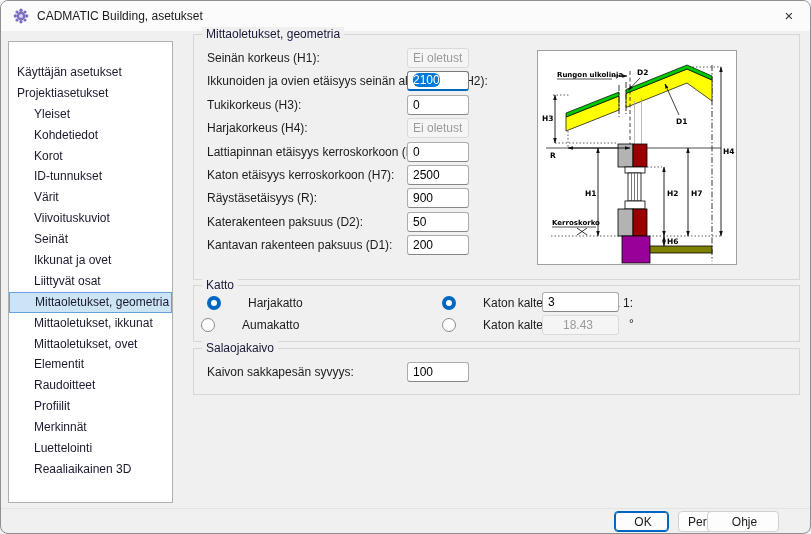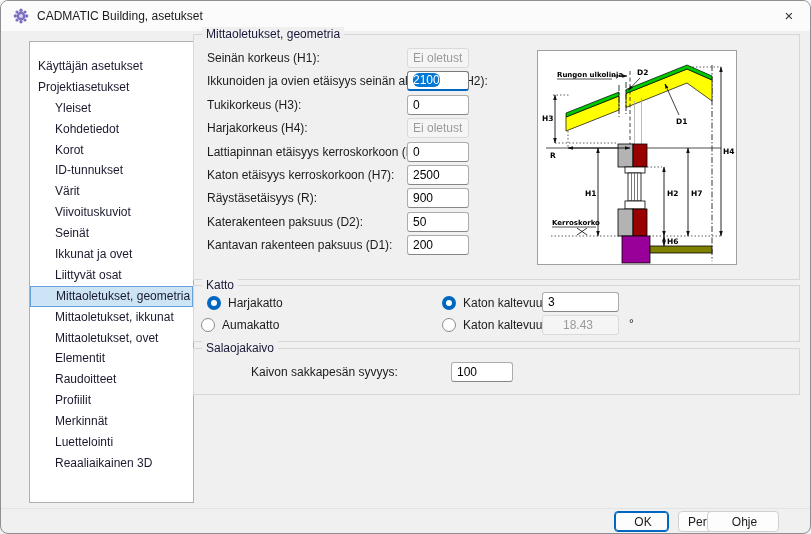--- a/index.html
+++ b/index.html
@@ -4,40 +4,40 @@
 <style>
   html,body{margin:0;padding:0;background:#ffffff;}
   body{width:811px;height:534px;position:relative;font-family:"Liberation Sans",sans-serif;-webkit-font-smoothing:antialiased;}
   .dialog{position:absolute;left:0;top:0;width:809px;height:532px;border:1px solid #8f8f8f;border-radius:8px;overflow:hidden;background:#f0f0f0;box-shadow:0 2px 8px rgba(0,0,0,.15);}
   
   .titlebar{position:absolute;left:0;top:0;width:100%;height:30px;background:#fbfbfb;}
   .title-icon{position:absolute;left:12px;top:7px;width:16px;height:16px;}
   .title-text{position:absolute;left:36px;top:8px;font-size:12px;color:#1b1b1b;white-space:nowrap;}
   .close-btn{position:absolute;right:0;top:0;width:42px;height:30px;text-align:center;line-height:30px;font-size:15px;color:#333;cursor:pointer;}
   
-  .sidebar{position:absolute;left:28px;top:40px;width:165px;height:462px;background:#ffffff;border:1px solid #b0b0b0;box-sizing:border-box;padding-top:14px;overflow:hidden;}
+  .sidebar{position:absolute;left:7px;top:40px;width:165px;height:462px;background:#ffffff;border:1px solid #b0b0b0;box-sizing:border-box;padding-top:20px;overflow:hidden;}
   .side-item{height:20.9px;line-height:20.9px;font-size:12px;color:#1a1a2e;padding-left:8px;white-space:nowrap;box-sizing:border-box;cursor:pointer;}
   .side-item.lvl1{padding-left:25px;}
   .side-item.sel{background:#cde4f7;border:1px solid #66a1da;line-height:18.9px;}
   
   .group{position:absolute;border:1px solid #d7d7d7;background:transparent;box-sizing:border-box;}
   .legend{position:absolute;top:-8px;left:8px;background:#f0f0f0;padding:0 4px;font-size:12px;color:#18183a;white-space:nowrap;}
   #g-geometry{left:192px;top:33px;width:607px;height:246px;}
   #g-roof{left:192px;top:284px;width:607px;height:57px;}
   #g-drain{left:192px;top:347px;width:607px;height:47px;}
   
   .rows{position:absolute;left:13px;top:13px;}
   .frow{position:relative;height:20px;margin-bottom:3.4px;width:560px;}
   .flabel{display:inline-block;line-height:20px;font-size:12px;color:#1c1c1c;white-space:nowrap;}
   .fin{position:absolute;left:200px;top:0;width:62px;height:20px;box-sizing:border-box;border:1px solid #acacac;border-bottom-color:#868686;border-radius:3px;background:#fff;font-family:"Liberation Sans",sans-serif;font-size:12px;padding:0 5px;color:#000;}
   .fin:disabled,.fin.disabled{background:#f5f5f5;border-color:#dadada;color:#9a9a9a;}
   .fin.focused{border-color:#7a7a7a;border-bottom:2px solid #0067c0;line-height:17px;}
   .fin.focused .sel{background:#0078d7;color:#fff;border-radius:6px;}
   
-  .radio-row{position:absolute;height:18px;display:flex;align-items:center;}
+  .radio-row{position:absolute;height:18px;display:flex;align-items:center;gap:20px;}
   .rd{width:14px;height:14px;border-radius:50%;box-sizing:border-box;background:#fff;border:1px solid #8a8a8a;margin-right:7px;flex:0 0 auto;cursor:pointer;}
   .rd.on{border:4.5px solid #0067c0;}
   .rlabel{font-size:12px;color:#1c1c1c;white-space:nowrap;}
   .rin{position:absolute;box-sizing:border-box;width:77px;height:20px;border:1px solid #acacac;border-bottom-color:#868686;border-radius:3px;background:#fff;font-family:"Liberation Sans",sans-serif;font-size:12px;padding:0 5px;color:#000;}
   .rin:disabled{background:#f5f5f5;border-color:#dadada;color:#9a9a9a;padding-left:20px;}
   .deg{position:absolute;font-size:12px;color:#1c1c1c;}
   
   .diagram{position:absolute;left:343px;top:15px;width:200px;height:215px;background:#ffffff;border:1px solid #a0a0a0;box-sizing:border-box;}
   .diagram svg{display:block;}
   .t{font-family:"DejaVu Sans",sans-serif;font-size:7.5px;font-weight:600;fill:#000;}
@@ -235,21 +235,21 @@
       <span class="rd"></span>
       <span class="rlabel">Katon kaltevuus kulmalla:</span>
     </div>
     <input class="rin" style="left: 348px; top: 6px;" value="3">
     <input class="rin" style="left: 348px; top: 29px;" disabled="" value="18.43">
     <span class="deg" style="left:435px;top:31px;">°</span>
   </div>
 
   <div class="group" id="g-drain">
     <span class="legend">Salaojakaivo</span>
-    <div class="rows" style="top:13px;margin-left:44px;">
+    <div class="rows" style="top:13px;">
       <div class="frow">
         <span class="flabel">Kaivon sakkapesän syvyys:</span>
         <input class="fin" value="100" style="">
       </div>
     </div>
   </div>
 
   <div class="hsep"></div>
   <button class="btn default" id="btn-ok">OK</button>
   <button class="btn" id="btn-cancel">Peruuta</button>

